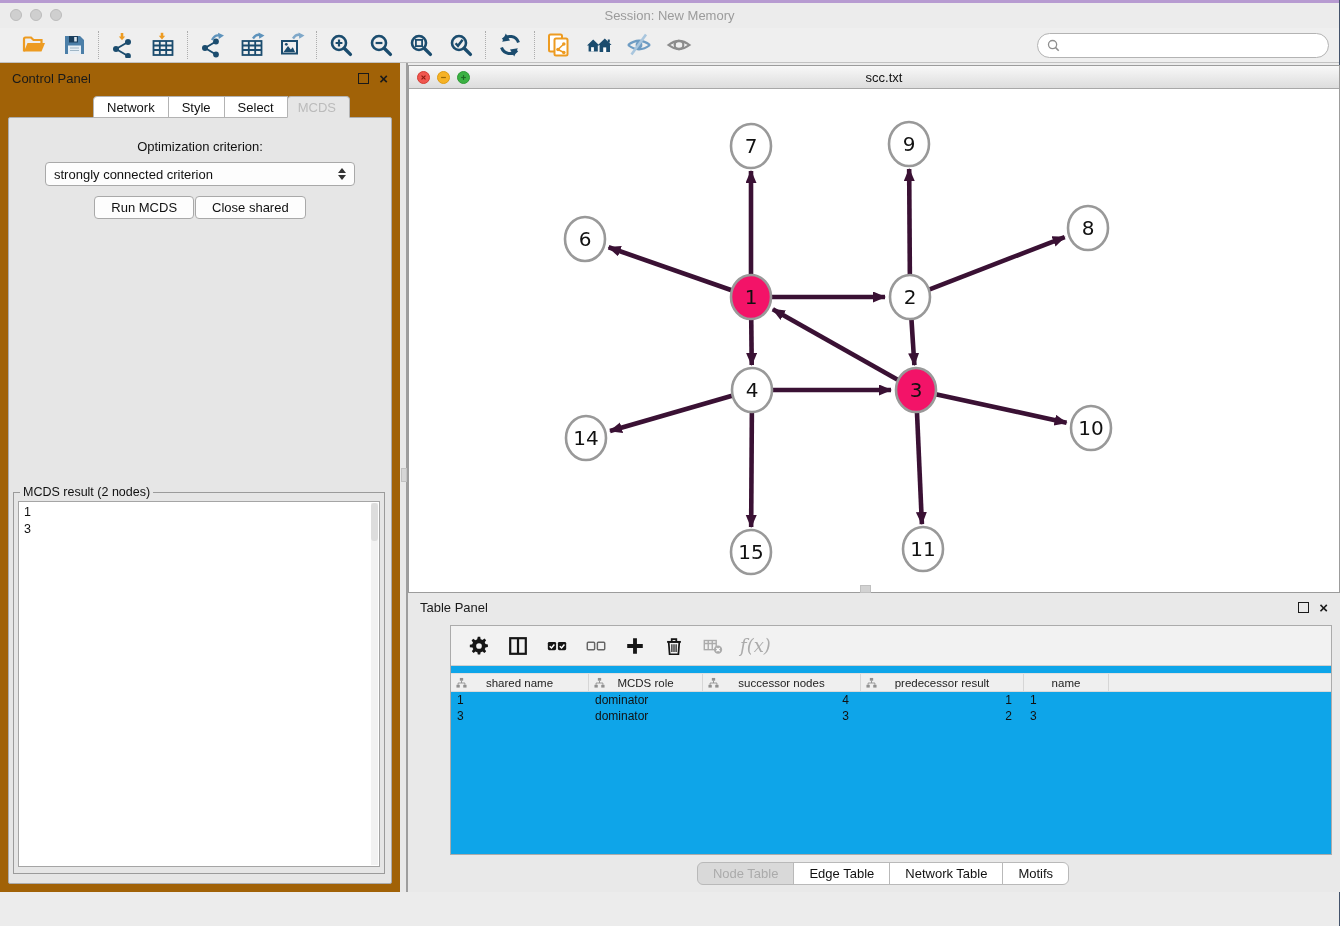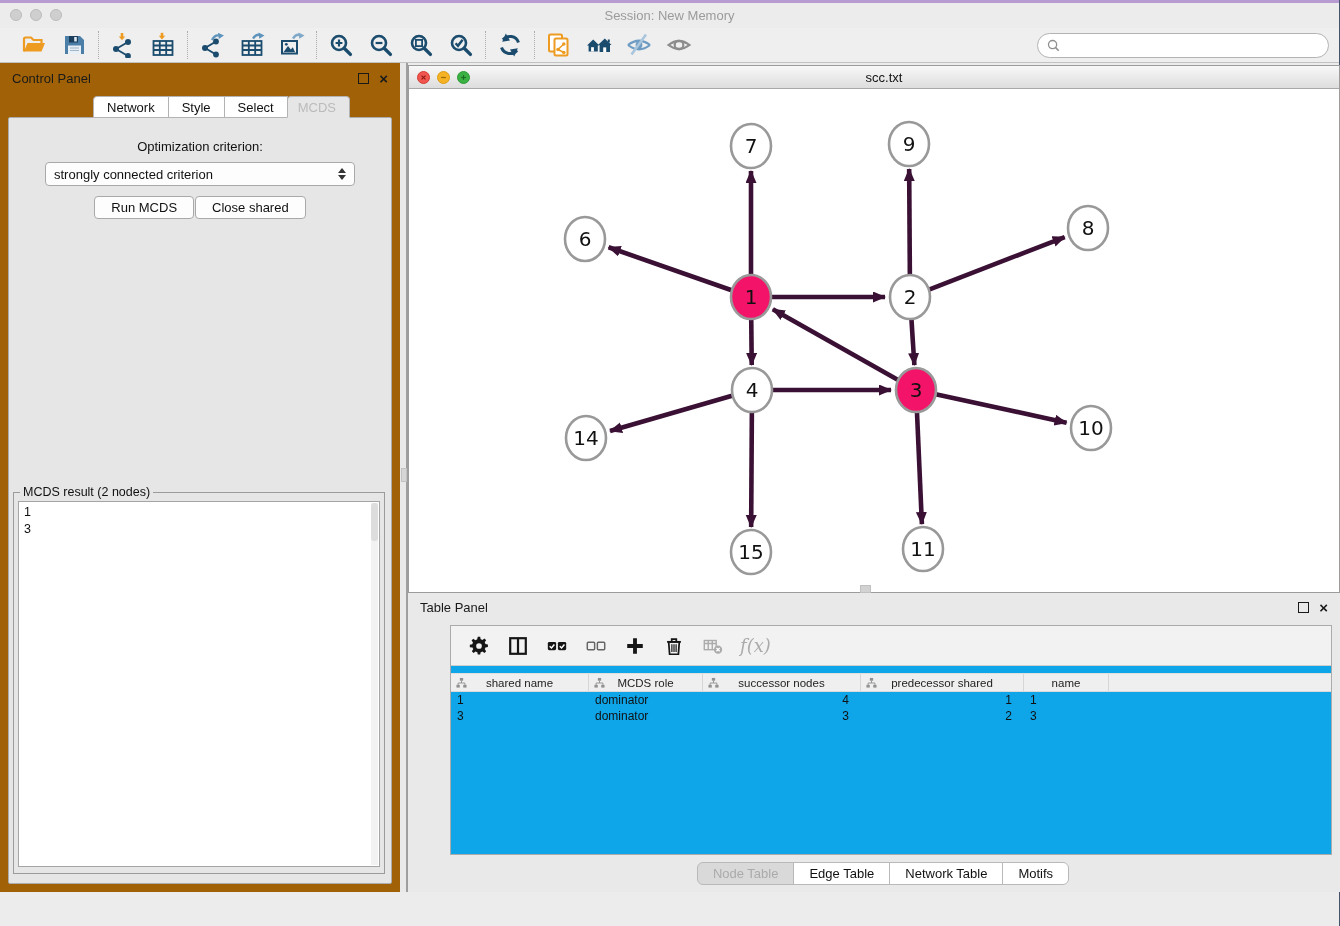--- a/index.html
+++ b/index.html
@@ -527,21 +527,21 @@
                     </svg></span>
                   <span>successor nodes</span>
                 </div>
                 <div class="th" style="width: 163px;">
                   <span class="tree-ic"><svg viewBox="0 0 12 12" width="11" height="12">
                       <rect x="4.2" y="0.5" width="3.6" height="3" fill="#909090"></rect>
                       <rect x="0.5" y="8" width="3.6" height="3" fill="#909090"></rect>
                       <rect x="7.9" y="8" width="3.6" height="3" fill="#909090"></rect>
                       <path d="M6 3.5 V6 M2.3 8 V6 H9.7 V8" stroke="#909090" fill="none" stroke-width="1"></path>
                     </svg></span>
-                  <span>predecessor shared</span>
+                  <span>predecessor result</span>
                 </div>
                 <div class="th" style="width: 85px;">
                   <span>name</span>
                 </div>
               </div>
             <div class="tbl-body">
                 <div class="tbl-row">
                   <div class="td" style="width: 138px; text-align: left;">1</div>
                   <div class="td" style="width: 114px; text-align: left;">dominator</div>
                   <div class="td" style="width: 158px; text-align: right; padding-right: 12px;">4</div>

